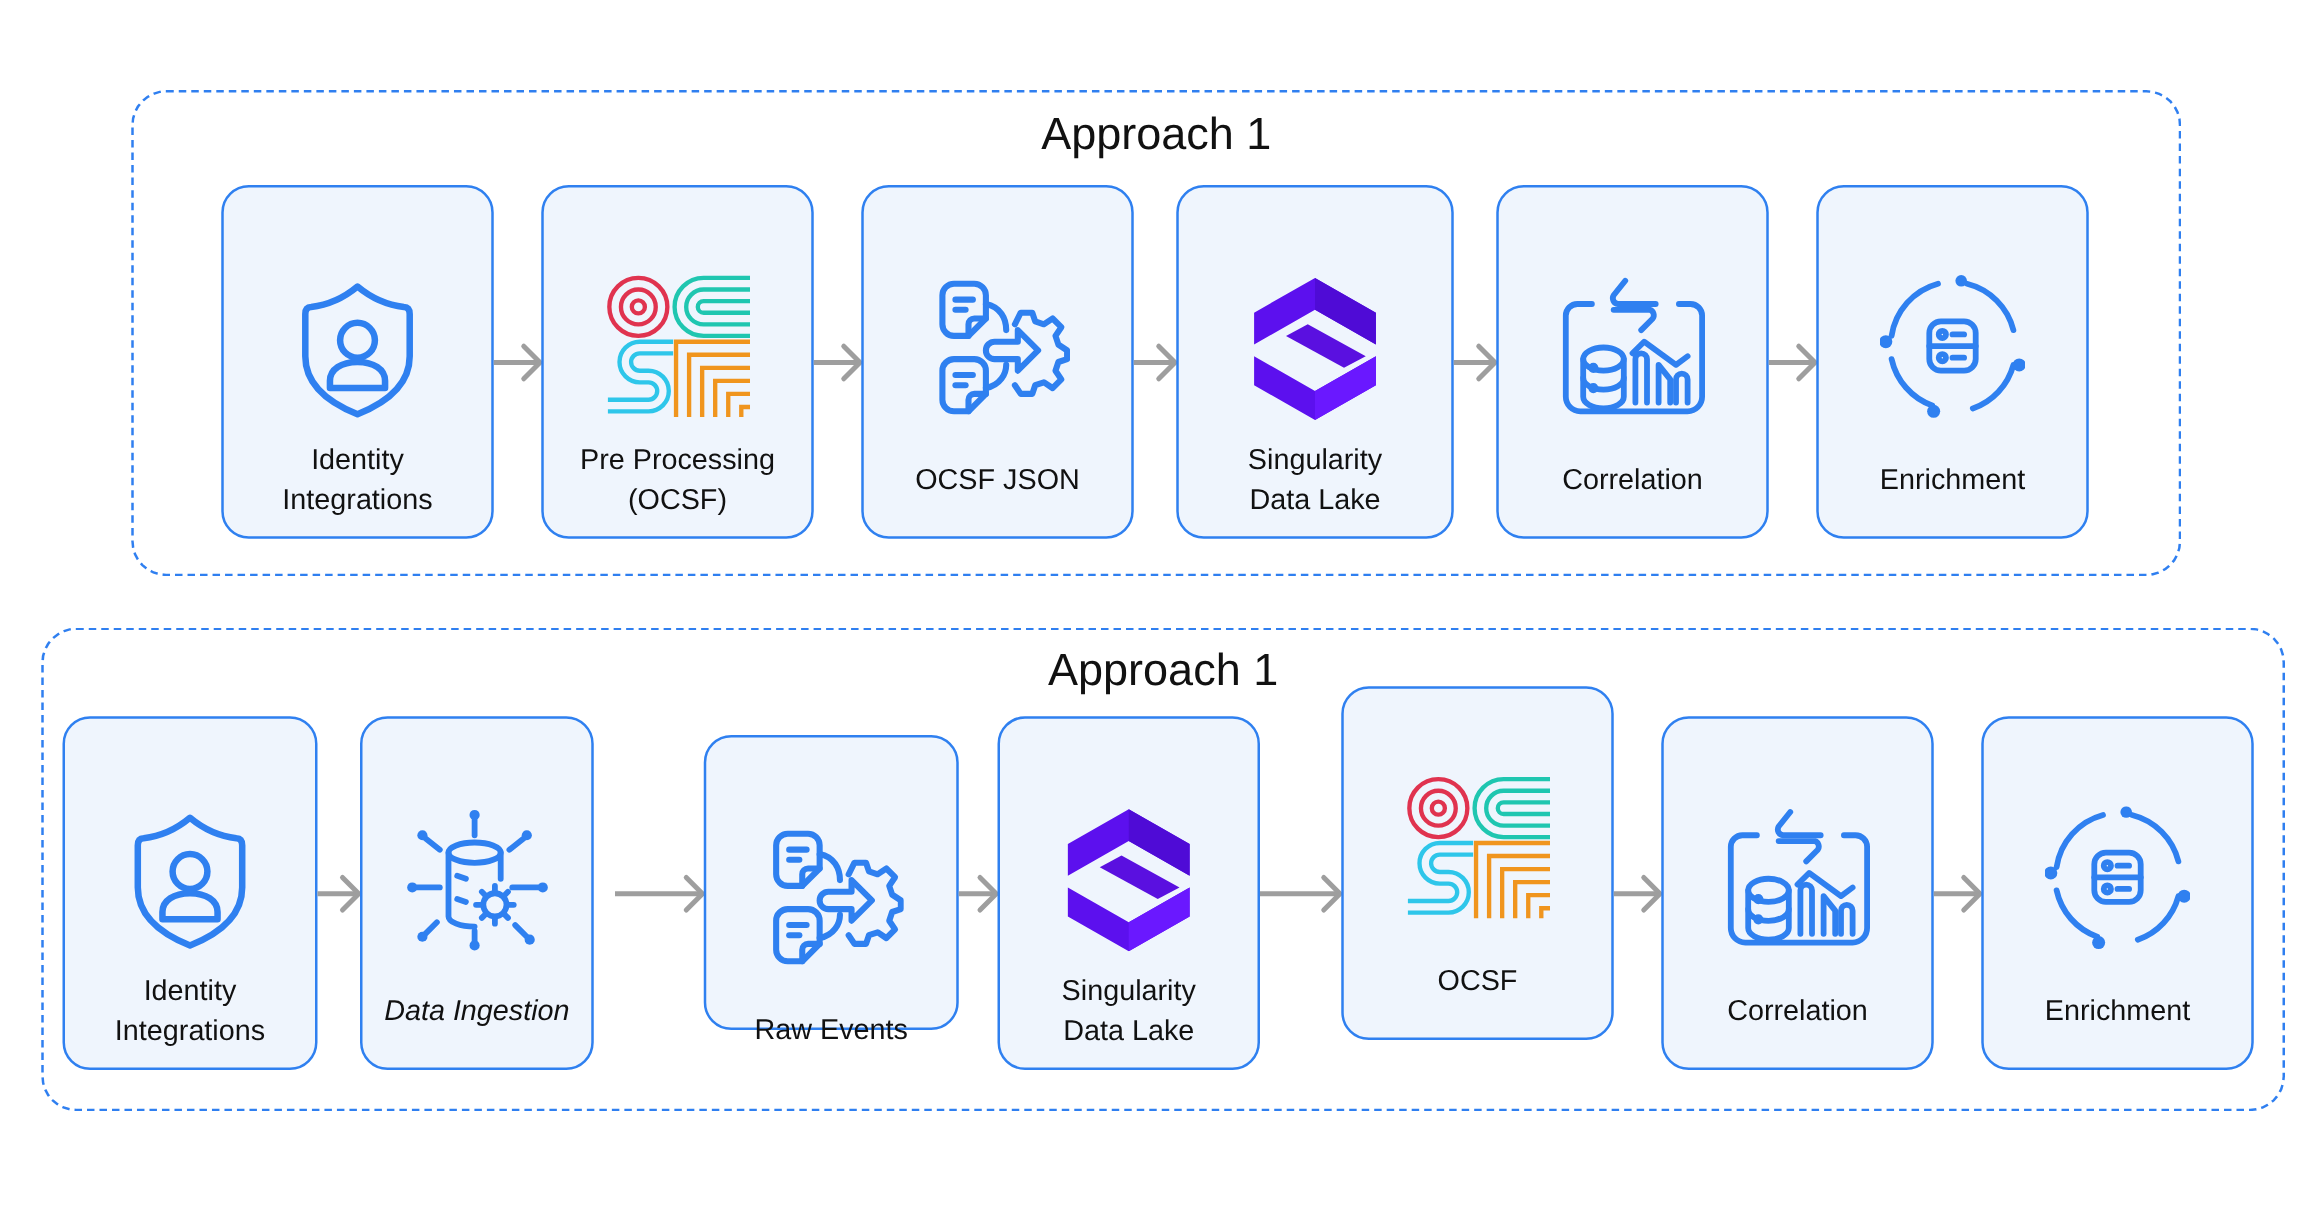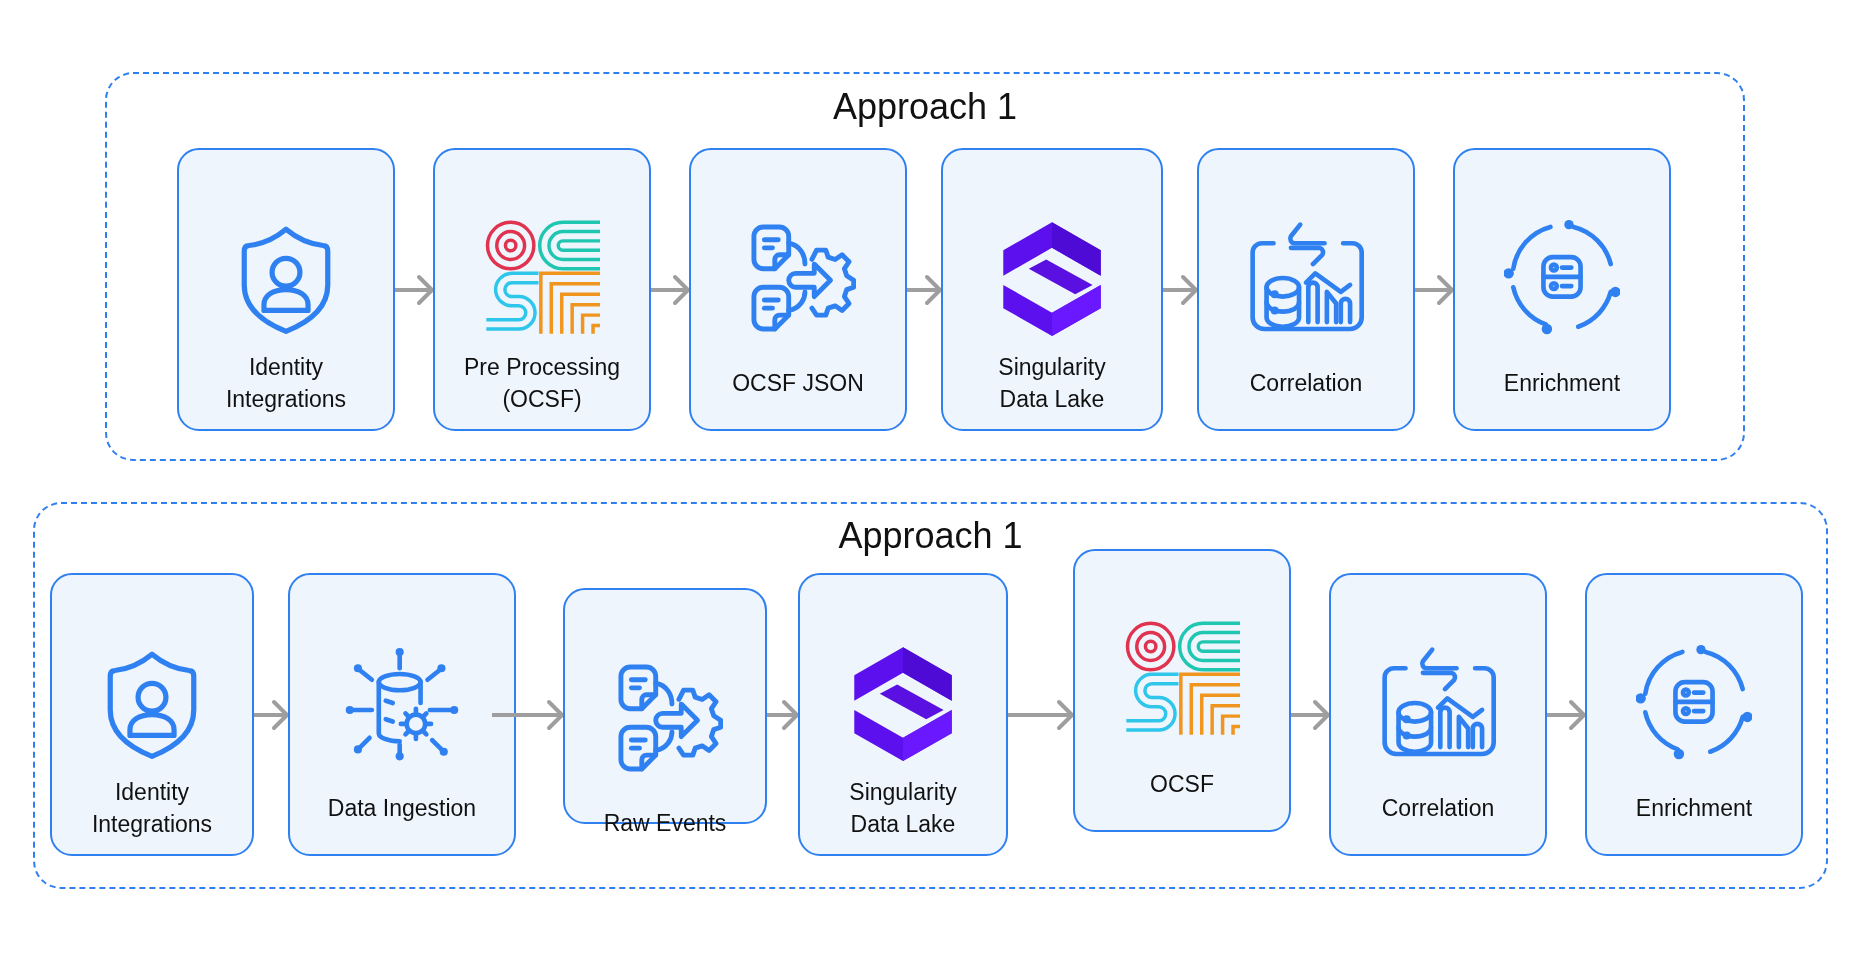--- a/index.html
+++ b/index.html
@@ -183,21 +183,21 @@
 </div>
       <div class="label">Identity
 Integrations</div>
     </div>
     <div class="arrow" style="left: 254px; width: 34px; top: 704.5px;">
       <svg viewBox="0 0 34 20" preserveAspectRatio="none">
         <line x1="0" y1="10" x2="33" y2="10" stroke="#9e9e9e" stroke-width="4"></line>
         <polyline points="20,-3 33,10 20,23" fill="none" stroke="#9e9e9e" stroke-width="4" stroke-linecap="round" stroke-linejoin="round"></polyline>
       </svg>
     </div>
-    <div class="node" style="left: 288px; top: 573px; width: 228px; height: 283px;">
+    <div class="node" style="left: 288px; top: 573px; width: 187px; height: 283px; font-style: italic;">
       <div class="icon">
   <svg viewBox="0 0 100 100" fill="none" stroke="#2f80f0" stroke-width="4" stroke-linecap="round" stroke-linejoin="round">
     <ellipse cx="48" cy="32" rx="18" ry="7"></ellipse>
     <path d="M30 32 L30 76 A18 7 0 0 0 48 83"></path>
     <path d="M66 32 L66 50"></path>
     <line x1="36" y1="48" x2="42" y2="50"></line>
           <line x1="36" y1="64" x2="42" y2="66"></line>
     <line x1="48" y1="8" x2="48" y2="20"></line>
           <circle cx="48" cy="6" r="3.5" fill="#2f80f0" stroke="none"></circle>
     <line x1="48" y1="86" x2="48" y2="94"></line>

